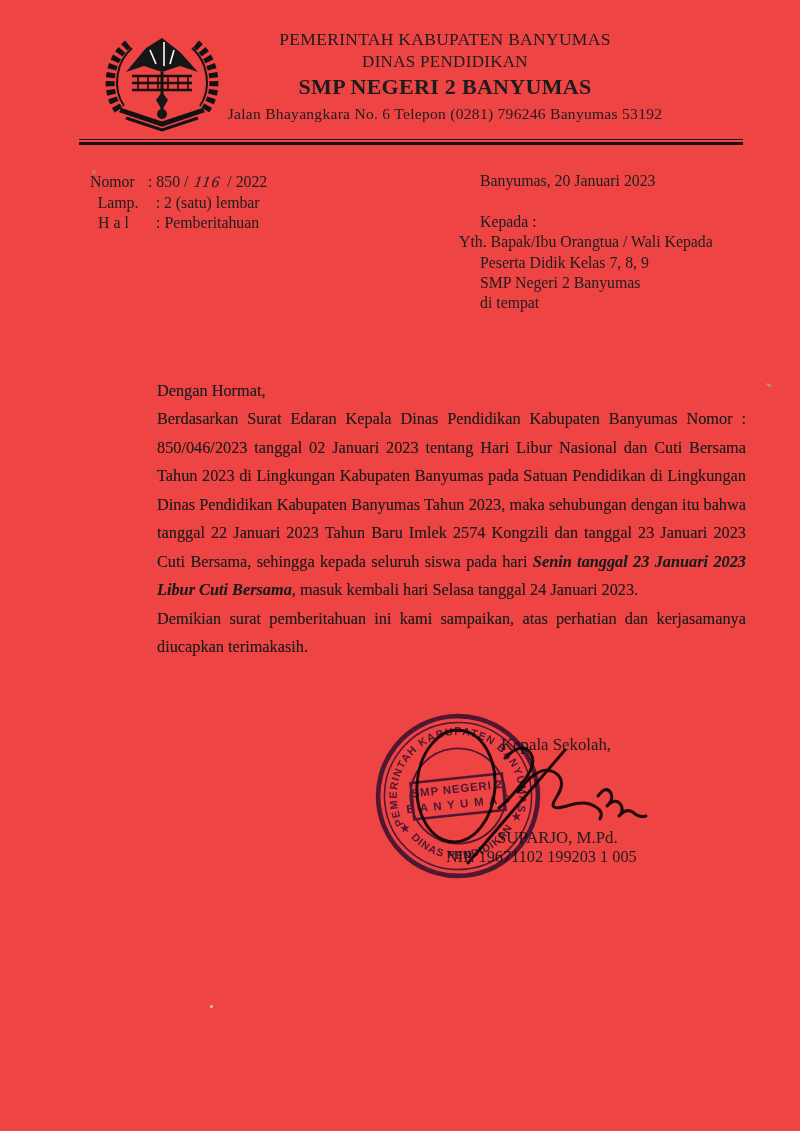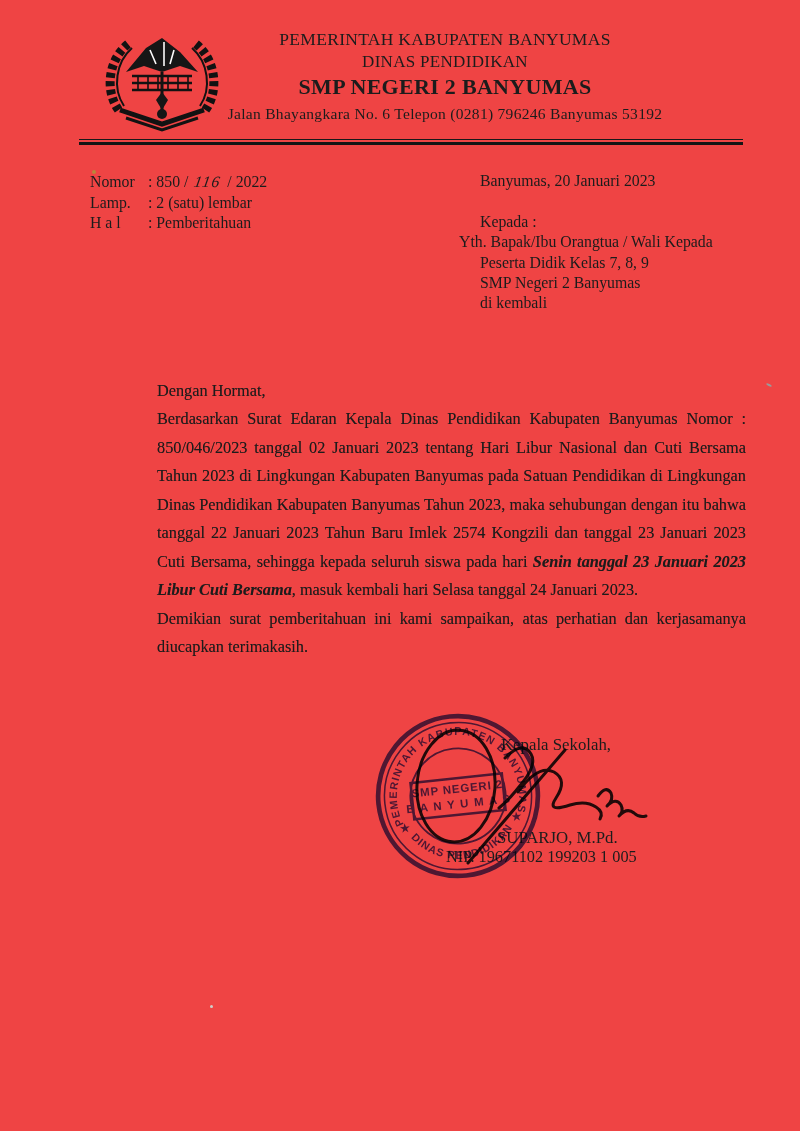--- a/index.html
+++ b/index.html
@@ -16,21 +16,21 @@
   .lh1 { font-size:17.5px; line-height:23px; }
   .lh2 { font-size:17px;  line-height:22px; }
   .lh3 { font-size:22px;  line-height:26px; font-weight:bold; margin-top:1px; }
   .lh4 { font-size:15.5px; line-height:19px; margin-top:4px; }
   .lh5 { font-size:15.5px; line-height:19px; }
   .rule { position:absolute; left:79px; top:139px; width:664px; height:7px;
           border-top:1.5px solid #191919; }
   .rule::after { content:""; display:block; margin-top:1.5px; height:3.2px; background:#141414; }
   
   .refblock { position:absolute; left:90px; top:172px; font-size:15.8px; line-height:20.5px; }
-  .refrow { display:flex; }
+  .refrow { display:flex;justify-content:center; }
   .reflabel { width:58px; }
   .hand { display:inline-block; font-style:italic; transform:skewX(-10deg); letter-spacing:1.5px; padding:0 2px; }
   
   .dateline  { position:absolute; left:480px; top:172px; font-size:15.8px; }
   .recipient { position:absolute; left:459px; top:212px; font-size:15.8px; line-height:20.3px; }
   .rec-ind { padding-left:21px; }
   
   .body-text { position:absolute; left:157px; top:377px; width:589px;
                font-size:16.3px; line-height:28.45px; text-shadow:0 0 .3px rgba(20,20,20,.45); }
   .para { text-align:justify; }
@@ -97,21 +97,21 @@
       <span>: Pemberitahuan</span>
     </div>
   </div>
 
   <div class="dateline">Banyumas, 20 Januari 2023</div>
   <div class="recipient">
     <div class="rec-ind">Kepada :</div>
     <div>Yth. Bapak/Ibu Orangtua / Wali Kepada</div>
     <div class="rec-ind">Peserta Didik Kelas 7, 8, 9</div>
     <div class="rec-ind">SMP Negeri 2 Banyumas</div>
-    <div class="rec-ind">di kembali</div>
+    <div class="rec-ind">di tempat</div>
   </div>
 
   <div class="body-text">
     <div>Dengan Hormat,</div>
     <p class="para"><span>Berdasarkan Surat Edaran Kepala Dinas Pendidikan Kabupaten Banyumas Nomor : 850/046/2023 tanggal 02 Januari 2023 tentang Hari Libur Nasional dan Cuti Bersama Tahun 2023 di Lingkungan Kabupaten Banyumas pada Satuan Pendidikan  di Lingkungan Dinas Pendidikan Kabupaten Banyumas Tahun 2023, maka sehubungan dengan itu bahwa tanggal 22 Januari 2023 Tahun Baru Imlek 2574 Kongzili dan tanggal 23 Januari 2023 Cuti Bersama, sehingga kepada seluruh siswa pada hari </span><span class="emph">Senin tanggal 23 Januari 2023 Libur Cuti Bersama</span><span>, masuk kembali hari Selasa tanggal 24 Januari 2023.</span></p>
     <p class="para">Demikian surat pemberitahuan ini kami sampaikan, atas perhatian dan kerjasamanya diucapkan terimakasih.</p>
   </div>
 
   <div class="sig-title">Kepala Sekolah,</div>
   <div class="sig-name">SUPARJO, M.Pd.</div>

